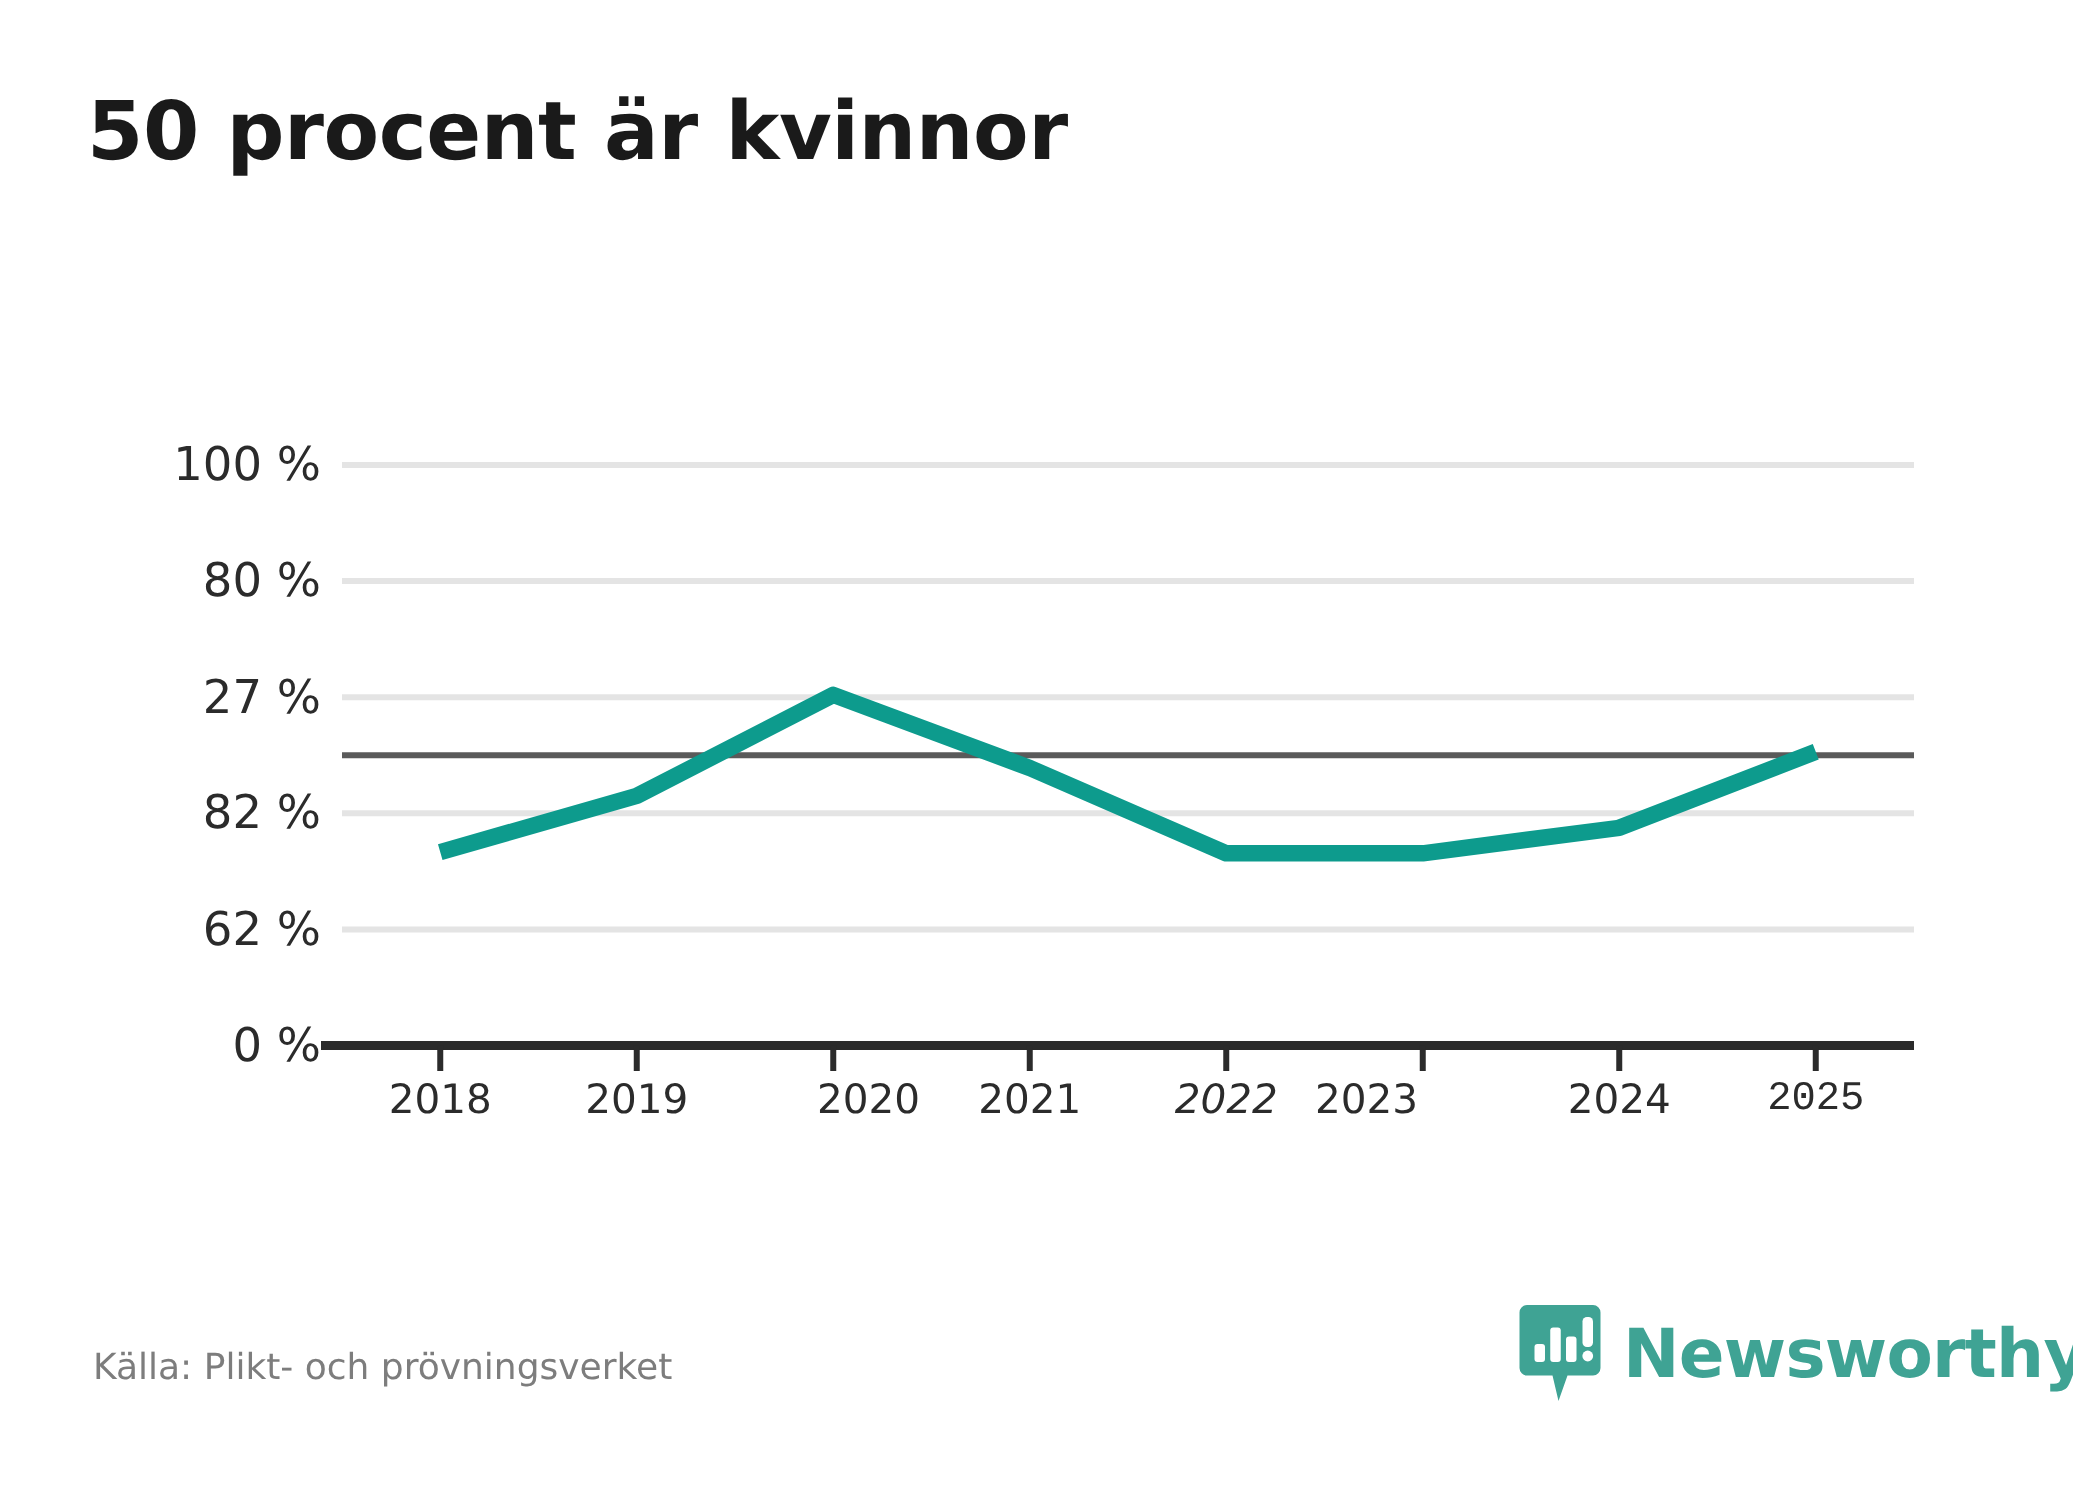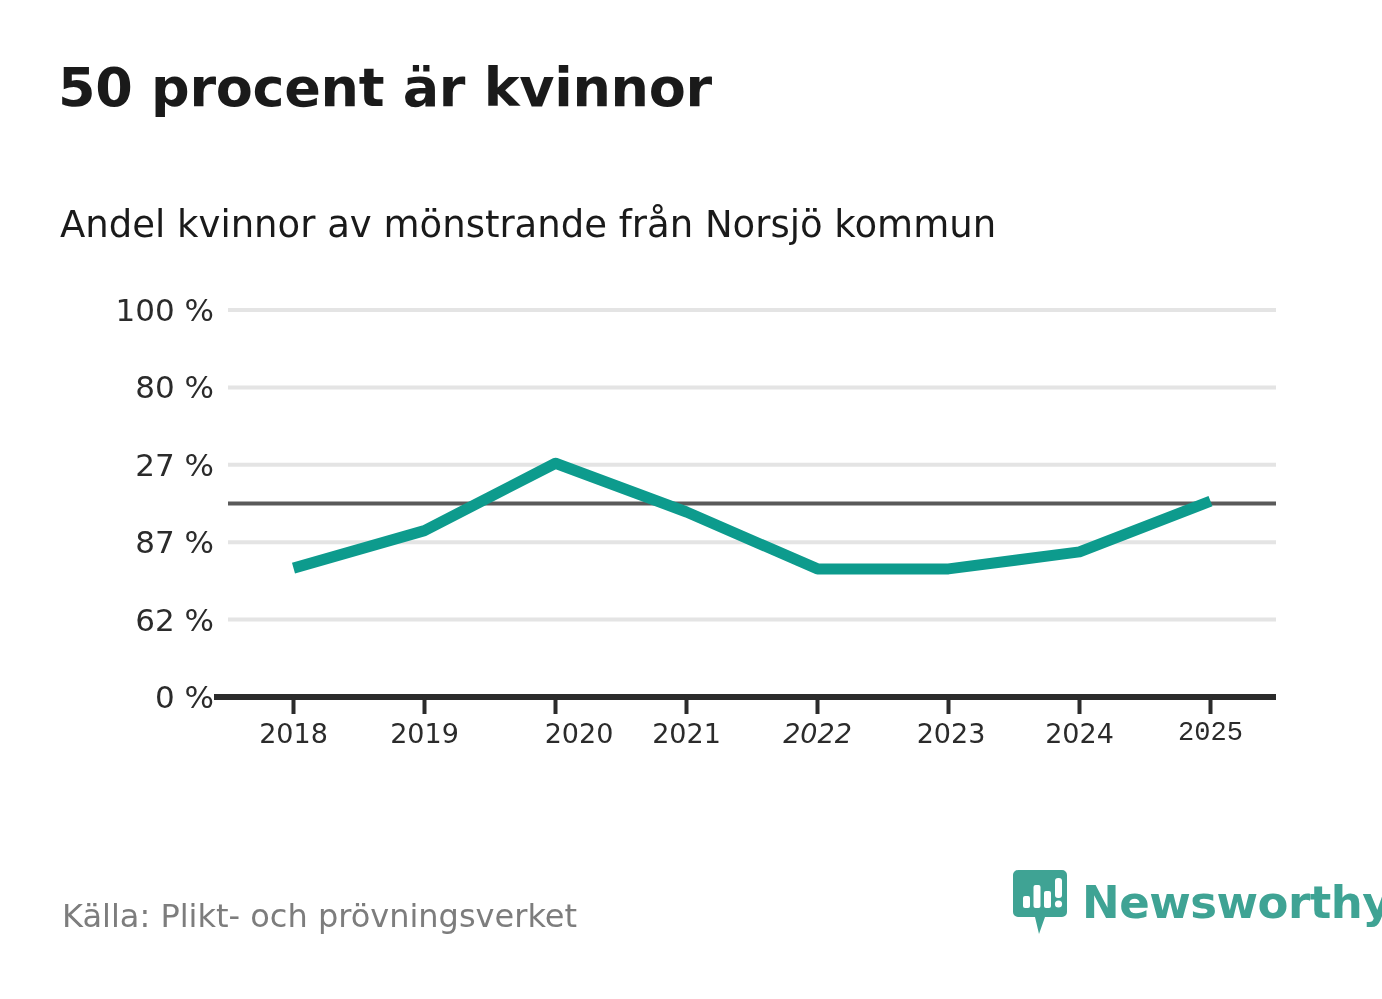--- a/index.html
+++ b/index.html
@@ -75,21 +75,21 @@
     white-space: nowrap;
     transform: translateX(-50%);
     top: 718px;
   }
 
   
   .source {
     position: absolute;
     left: 62px;
     top: 897px;
-    font-size: 32px;
+    font-size: 24px;
     color: #7d7d7d;
     white-space: nowrap;
   }
   .logo {
     position: absolute;
     left: 1012px;
     top: 868px;
     display: flex;
     align-items: center;
     gap: 14px;
@@ -108,21 +108,20 @@
     white-space: nowrap;
   }
 </style>
 </head>
 <body>
 
 <div class="page">
 
   <div class="title">50 procent är kvinnor</div>
 
-  <div class="subtitle">Andel kvinnor av mönstrande från Norsjö kommun</div>
 
   <div class="chart-area">
     <svg class="chart-svg" width="1382" height="999">
       <g id="gridlines">
           <line x1="228" x2="1276" y1="697" y2="697" stroke="#e4e4e4" stroke-width="0"></line>
           <line x1="228" x2="1276" y1="619.6" y2="619.6" stroke="#e4e4e4" stroke-width="4"></line>
           <line x1="228" x2="1276" y1="542.2" y2="542.2" stroke="#e4e4e4" stroke-width="4"></line>
           <line x1="228" x2="1276" y1="464.8" y2="464.8" stroke="#e4e4e4" stroke-width="4"></line>
           <line x1="228" x2="1276" y1="387.4" y2="387.4" stroke="#e4e4e4" stroke-width="4"></line>
           <line x1="228" x2="1276" y1="310" y2="310" stroke="#e4e4e4" stroke-width="4"></line>
@@ -142,32 +141,32 @@
           <line x1="1210.5" x2="1210.5" y1="697" y2="714" stroke="#2b2b2b" stroke-width="4"></line>
         </g>
       <g id="series-group">
           <polyline points="293.5,568.129 424.5,530.59 555.5,463.252 686.5,512.014 817.5,568.903 948.5,568.903 1079.5,551.875 1210.5,501.178" fill="none" stroke="#0d9b8d" stroke-width="11" stroke-linejoin="round" stroke-linecap="butt"></polyline>
         </g>
     </svg>
 
     <div id="ytick-labels">
         <div class="ylabel" style="top: 697px;">0 %</div>
         <div class="ylabel" style="top: 619.6px;">62 %</div>
-        <div class="ylabel" style="top: 542.2px;">87 %</div>
+        <div class="ylabel" style="top: 542.2px;">82 %</div>
         <div class="ylabel" style="top: 464.8px;">27 %</div>
         <div class="ylabel" style="top: 387.4px; margin-left: 36px;">80 %</div>
         <div class="ylabel" style="top: 310px; margin-left: 46px;">100 %</div>
       </div>
     <div id="xtick-labels">
         <div class="xlabel" style="left: 293.5px;">2018</div>
         <div class="xlabel" style="left: 424.5px;">2019</div>
         <div class="xlabel" style="left: 579px;">2020</div>
         <div class="xlabel" style="left: 686.5px;">2021</div>
         <div class="xlabel" style="left: 817.5px; font-style: italic;">2022</div>
-        <div class="xlabel" style="left: 951px;">2023</div>
+        <div class="xlabel" style="left: 911px;">2023</div>
         <div class="xlabel" style="left: 1079.5px;">2024</div>
         <div class="xlabel" style="left: 1210.5px; font-family: Liberation Mono, monospace;">2025</div>
       </div>
   </div>
 
   <div class="source">Källa: Plikt- och prövningsverket</div>
 
   <div class="logo">
     <svg class="logo-mark" viewBox="0 0 56 68">
       <path d="M6 2 H50 A5 5 0 0 1 55 7 V44 A5 5 0 0 1 50 49 H33 L27 66 L23 49 H6 A5 5 0 0 1 1 44 V7 A5 5 0 0 1 6 2 Z" fill="#3fa394"></path>

